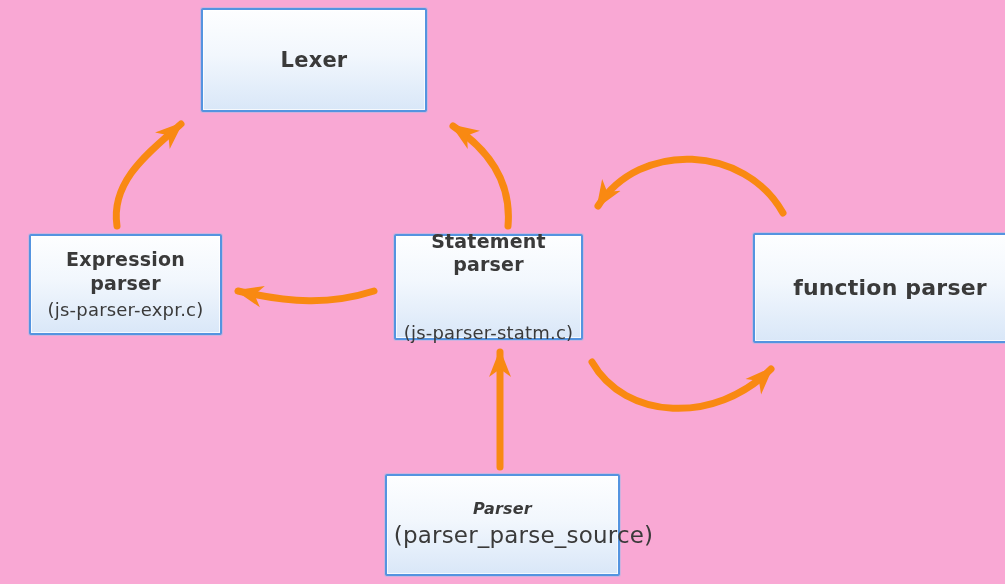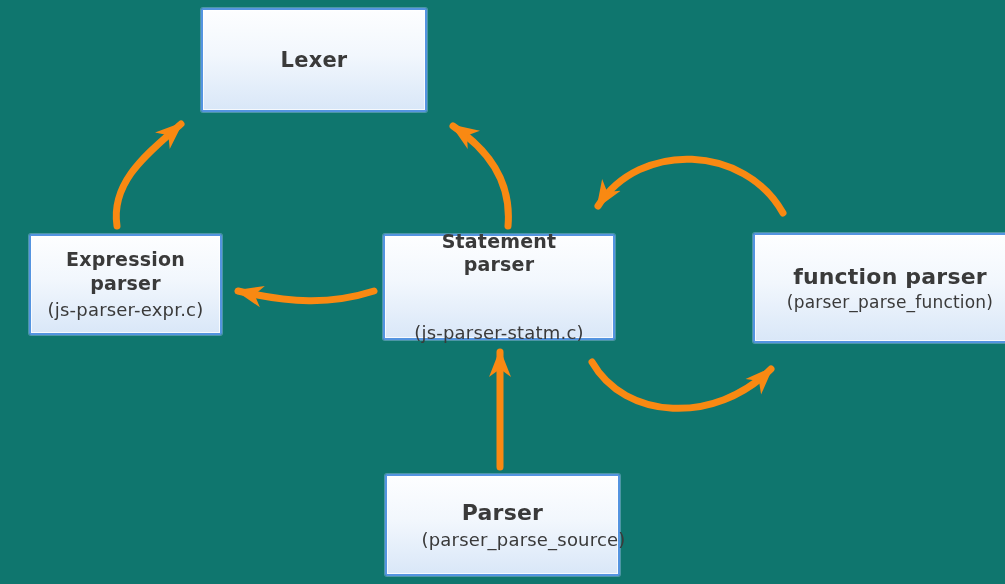--- a/index.html
+++ b/index.html
@@ -1,20 +1,20 @@
 <!DOCTYPE html>
 <html><head>
 <meta charset="utf-8">
 <style>
   html, body { margin: 0; padding: 0; background: #ffffff; }
   .canvas {
     position: relative;
     width: 1005px;
     height: 584px;
-    background: #0f766e;
+    background: #f9a8d4;
     overflow: hidden;
     font-family: "DejaVu Sans", "Liberation Sans", sans-serif;
   }
   svg.edges {
     position: absolute;
     left: 0; top: 0;
     width: 1005px; height: 584px;
     pointer-events: none;
   }
   .node {
@@ -37,34 +37,34 @@
     letter-spacing: 0.2px;
   }
   .node .subtitle {
     font-weight: normal;
     line-height: 1.3;
     letter-spacing: 0.2px;
     margin-top: 2px;
   }
   .node-lexer      { left: 201px; top: 8px;   width: 226px; height: 104px; }
   .node-expression { left: 29px;  top: 234px; width: 193px; height: 101px; }
-  .node-statement  { left: 383px; top: 234px; width: 232px; height: 106px; }
+  .node-statement  { left: 394px; top: 234px; width: 189px; height: 106px; }
   .node-function   { left: 753px; top: 233px; width: 274px; height: 110px; }
   .node-parser     { left: 385px; top: 474px; width: 235px; height: 102px; }
 
   .node-lexer .title      { font-size: 21px; }
   .node-lexer .subtitle   { font-size: 19px; }
   .node-expression .title { font-size: 19px; max-width: 150px; }
   .node-expression .subtitle { font-size: 18px; }
   .node-statement .title  { font-size: 19px; max-width: 150px; }
   .node-statement .subtitle { font-size: 18px; margin-top: 44px; }
   .node-function .title   { font-size: 22px; }
   .node-function .subtitle { font-size: 17px; margin-top: 1px; }
-  .node-parser .title     { font-size: 22px; }
-  .node-parser .subtitle  { font-size: 18px; margin-left: 42px; }
+  .node-parser .title     { font-size: 16px; font-style: italic; }
+  .node-parser .subtitle  { font-size: 23px; margin-left: 42px; }
 </style>
 </head>
 <body>
 
 <div class="canvas">
 
   <svg class="edges" viewBox="0 0 1005 584" aria-hidden="true">
     <defs>
       <marker id="ah" markerUnits="userSpaceOnUse" markerWidth="32" markerHeight="28" refX="25" refY="13" orient="auto">
         <path d="M0,2 L28,13 L0,24 L8,13 Z" fill="#F98912"></path>
@@ -93,21 +93,20 @@
     <div class="subtitle">(js-parser-expr.c)</div>
   </div>
 
   <div class="node node-statement">
     <div class="title">Statement parser</div>
     <div class="subtitle">(js-parser-statm.c)</div>
   </div>
 
   <div class="node node-function">
     <div class="title">function parser</div>
-    <div class="subtitle">(parser_parse_function)</div>
   </div>
 
   <div class="node node-parser">
     <div class="title">Parser</div>
     <div class="subtitle">(parser_parse_source)</div>
   </div>
 
 </div>
 
 </body></html>

